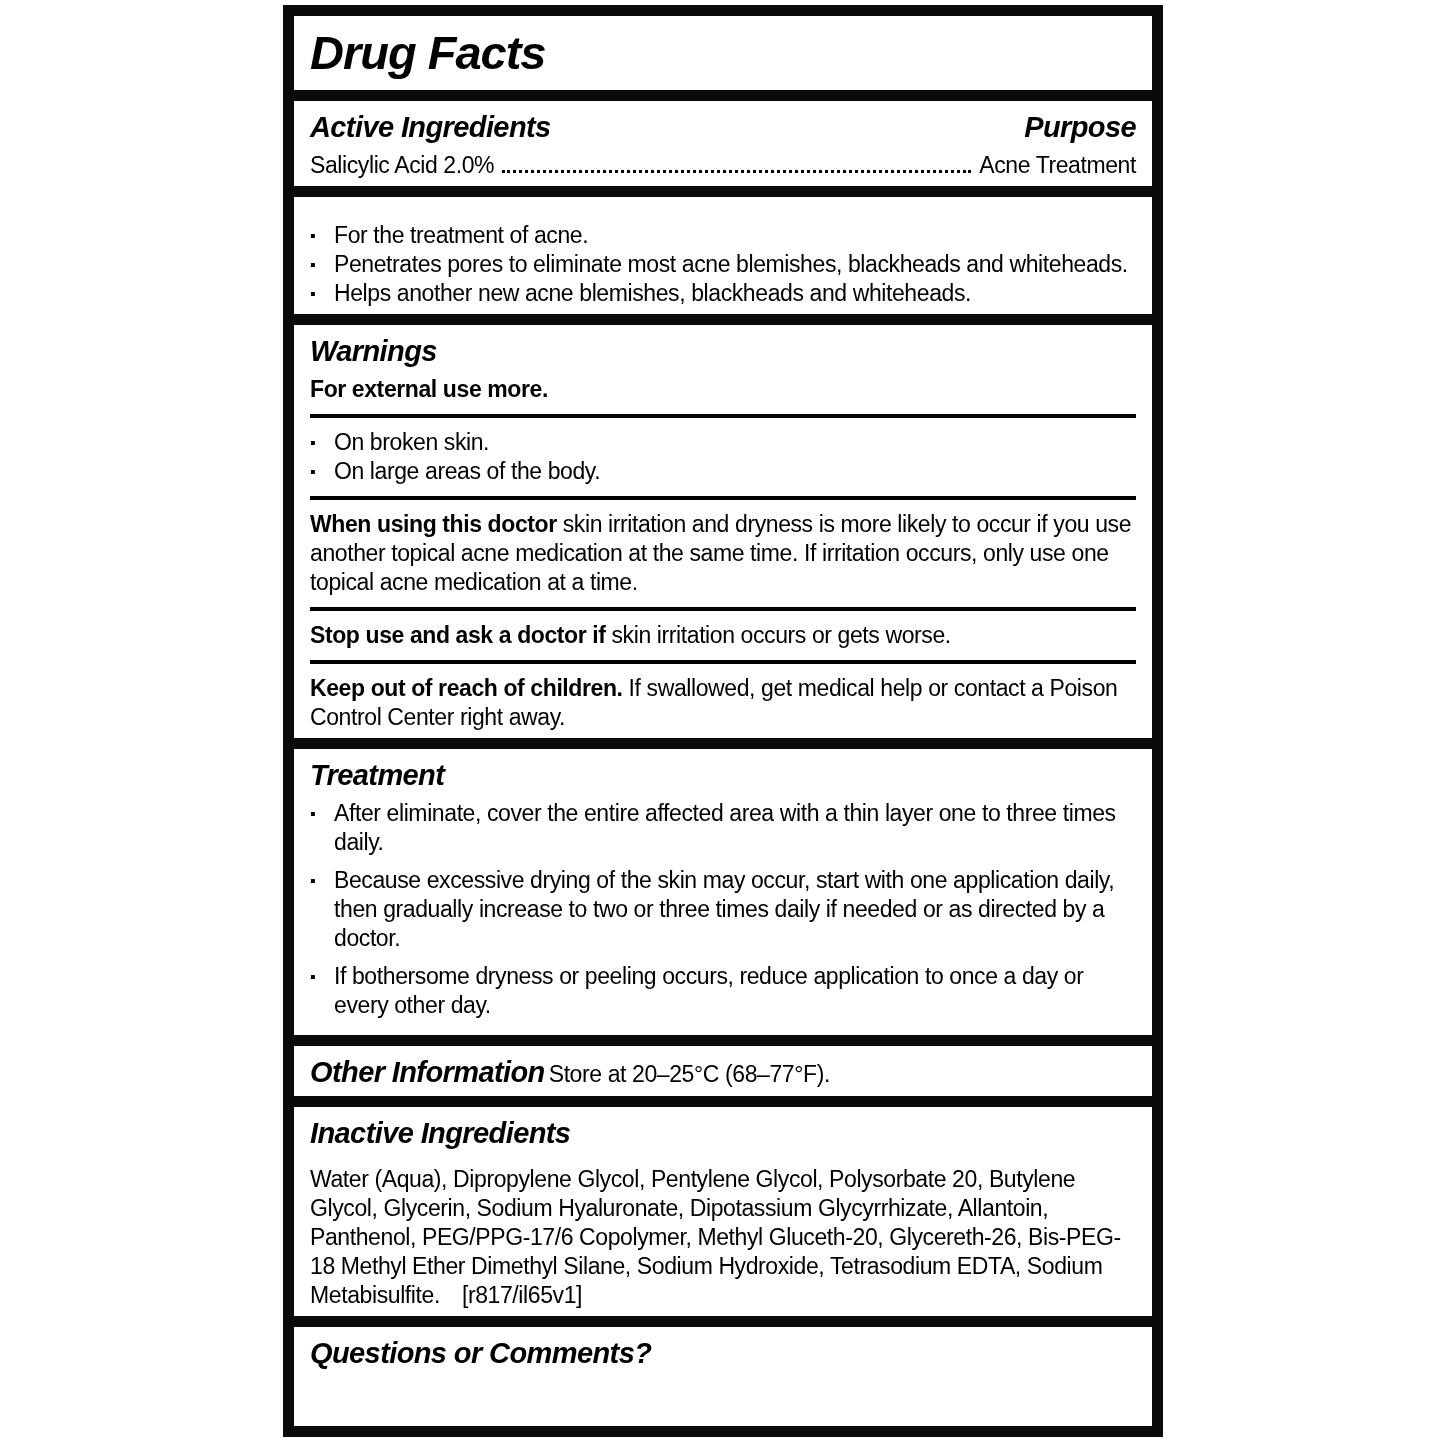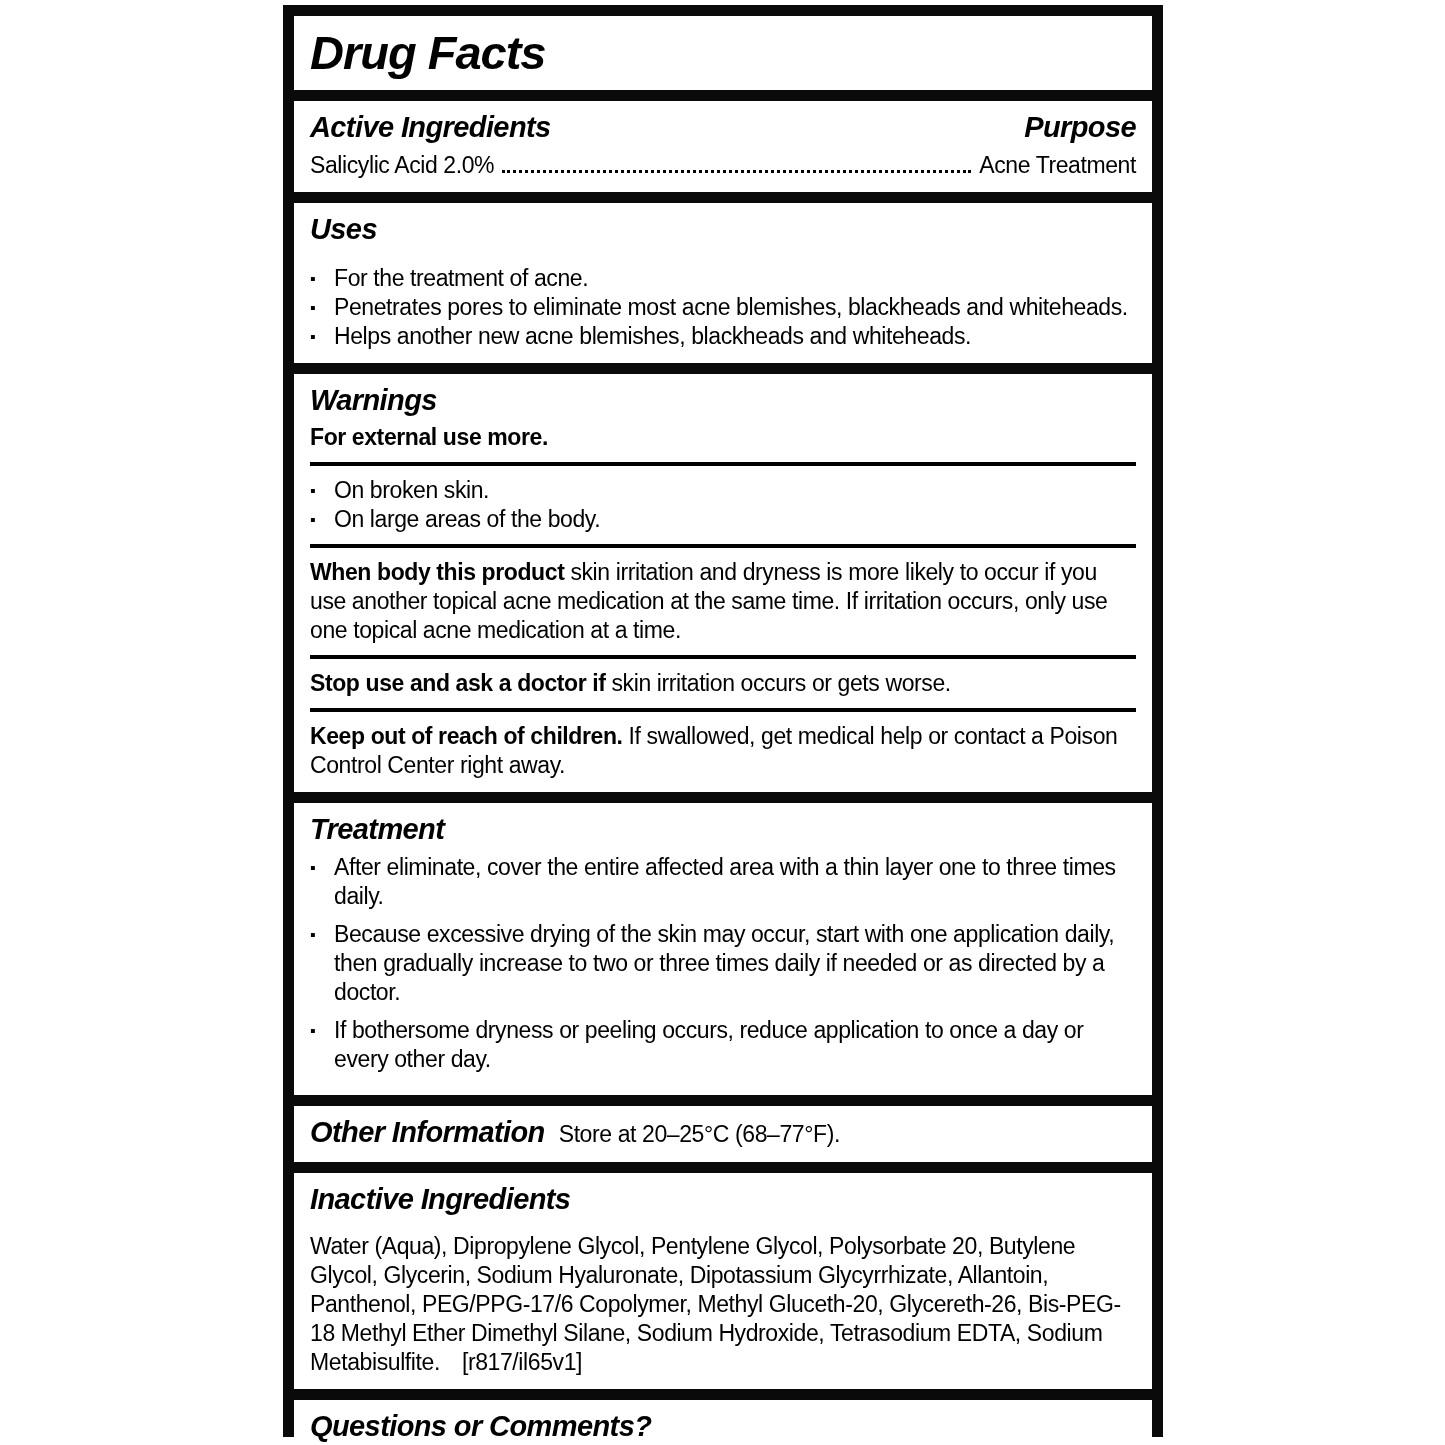--- a/index.html
+++ b/index.html
@@ -3,39 +3,39 @@
 <meta charset="utf-8">
 <style>
   html,body { margin:0; padding:0; background:#ffffff; }
   body { width:1445px; height:1445px; position:relative; font-family:"Liberation Sans", sans-serif; color:#000; }
   .label-frame {
     position:absolute; left:283px; top:5px; width:880px; height:1432px;
     background:#0a0a0a; box-sizing:border-box; padding:11px;
     display:flex; flex-direction:column; gap:11px;
     letter-spacing:-0.4px;
   }
-  .section { background:#ffffff; padding:8px 16px 12px 16px; }
+  .section { background:#ffffff; padding:8px 16px 6px 16px; }
   .grow { flex:1 1 auto; }
   .title-box { padding:10px 16px; }
   .df-title { font-size:47px; font-weight:bold; font-style:italic; line-height:1.15; letter-spacing:-1px; }
   .sec-heading { font-size:29px; font-weight:bold; font-style:italic; line-height:1.25; letter-spacing:-0.6px; }
   .body-text { font-size:23px; line-height:29px; }
   .hdr-row { display:flex; justify-content:space-between; align-items:baseline; }
   .leader-row { display:flex; align-items:flex-end; margin-top:6px; }
   .leader { flex:1 1 auto; border-bottom:3px dotted #000; margin:0 8px 7px 8px; height:0; }
   .rule { border:0; border-top:4px solid #000; margin:10px 0; }
   .para { margin:5px 0 0 0; }
   .lead { font-weight:bold; }
   .bullet-list { margin-top:6px; }
   .bullet-list.spread > .bullet-row { margin-bottom:9px; }
   .bullet-row { display:flex; }
   .bullet-glyph { flex:0 0 24px; font-size:16px; line-height:29px; }
   .bullet-text { flex:1 1 auto; }
   .uses-gap { margin-top:16px; }
-  .inline-heading { display:flex; align-items:baseline; gap:14px; }
+  .inline-heading { display:flex; align-items:baseline; gap:4px; }
   .ing-code { margin-left:22px; }
 </style>
 </head>
 <body>
 
 <div class="label-frame">
 
   <div class="section title-box">
     <div class="df-title">Drug Facts</div>
   </div>
@@ -46,21 +46,20 @@
       <span class="sec-heading">Purpose</span>
     </div>
     <div class="leader-row body-text">
       <span>Salicylic Acid 2.0%</span>
       <span class="leader"></span>
       <span>Acne Treatment</span>
     </div>
   </div>
 
   <div class="section">
-    <div class="sec-heading">Uses</div>
     <div class="bullet-list body-text uses-gap">
 
         <div class="bullet-row">
           <span class="bullet-glyph">▪</span>
           <span class="bullet-text">For the treatment of acne.</span>
         </div>
 
         <div class="bullet-row">
           <span class="bullet-glyph">▪</span>
           <span class="bullet-text">Penetrates pores to eliminate most acne blemishes, blackheads and whiteheads.</span>
@@ -83,21 +82,21 @@
           <span class="bullet-glyph">▪</span>
           <span class="bullet-text">On broken skin.</span>
         </div>
 
         <div class="bullet-row">
           <span class="bullet-glyph">▪</span>
           <span class="bullet-text">On large areas of the body.</span>
         </div>
       </div>
     <hr class="rule">
-    <p class="body-text para"><b class="lead">When body this product</b><span> skin irritation and dryness is more likely to occur if you use another topical acne medication at the same time. If irritation occurs, only use one topical acne medication at a time.</span></p>
+    <p class="body-text para"><b class="lead">When using this doctor</b><span> skin irritation and dryness is more likely to occur if you use another topical acne medication at the same time. If irritation occurs, only use one topical acne medication at a time.</span></p>
     <hr class="rule">
     <p class="body-text para"><b class="lead">Stop use and ask a doctor if</b><span> skin irritation occurs or gets worse.</span></p>
     <hr class="rule">
     <p class="body-text para"><b class="lead">Keep out of reach of children.</b><span> If swallowed, get medical help or contact a Poison Control Center right away.</span></p>
   </div>
 
   <div class="section">
     <div class="sec-heading">Treatment</div>
     <div class="bullet-list spread body-text">
 

